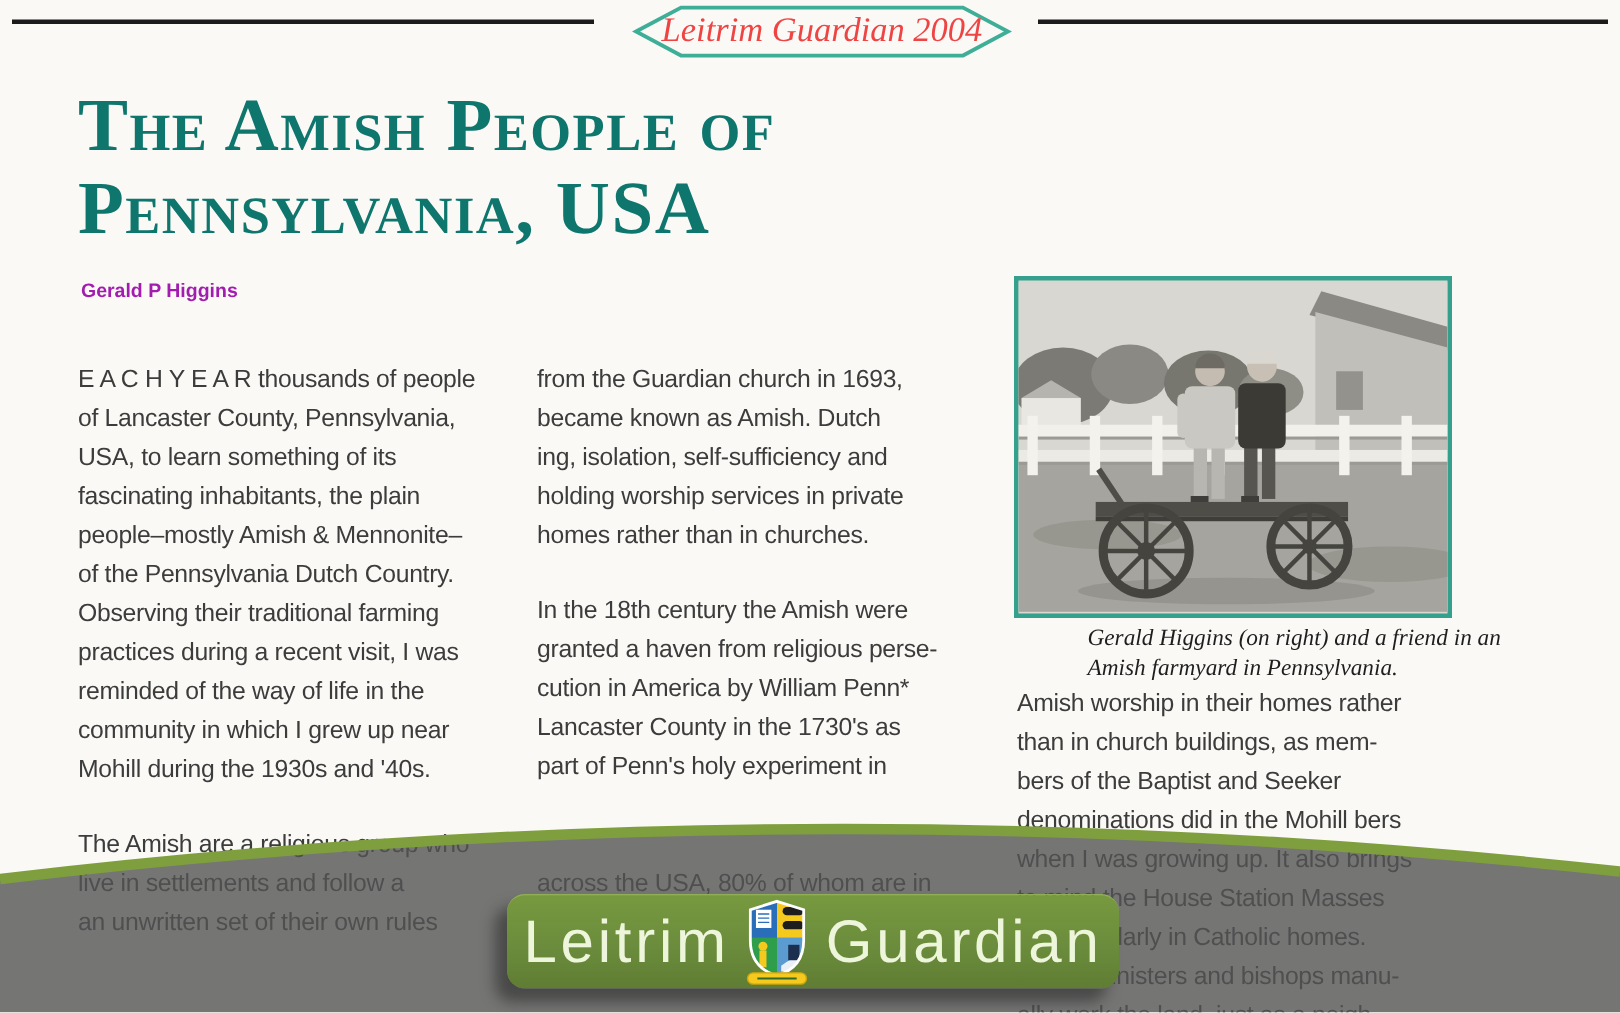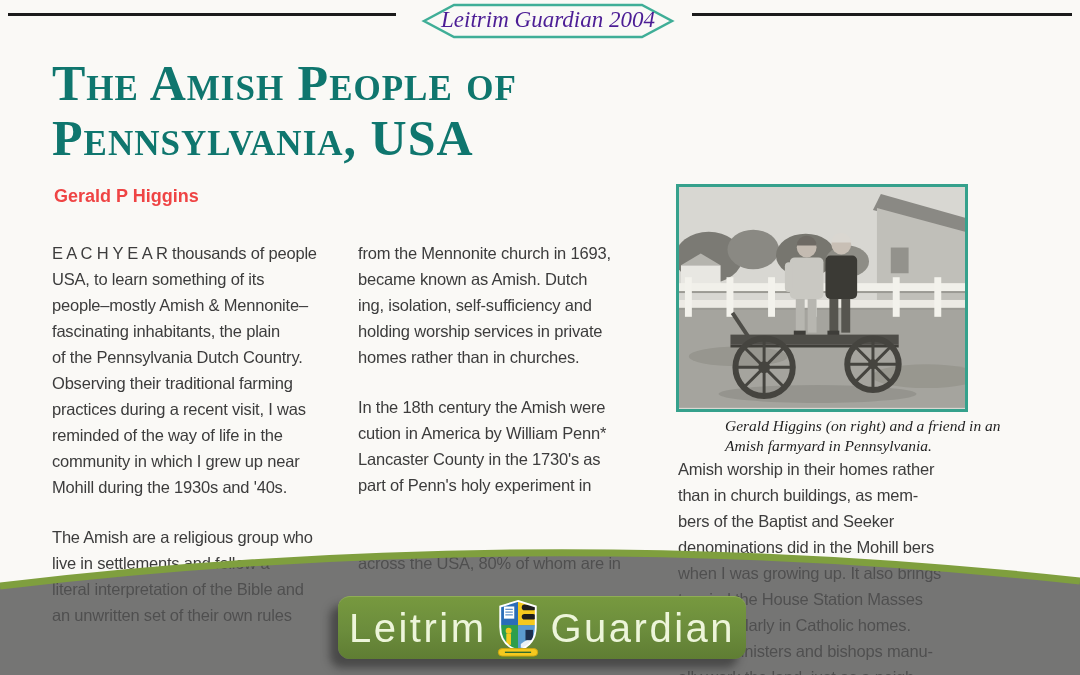--- a/index.html
+++ b/index.html
@@ -6,26 +6,26 @@
   #page{position:relative;width:1080px;height:675px;background:#faf9f6;overflow:hidden;
         font-family:"Liberation Sans",sans-serif;outline:1px solid #dddbd6;}
   
   .rule{position:absolute;height:3px;background:#1b1b1b;top:13px;}
   #rule-left{left:8px;width:388px;}
   #rule-right{left:692px;width:380px;}
   #plaque{position:absolute;left:420px;top:0;width:256px;height:42px;}
   #plaque svg{position:absolute;left:0;top:0;}
   #plaque .mast-text{position:absolute;left:0;top:0;width:256px;height:42px;line-height:40px;
         text-align:center;font-family:"Liberation Serif",serif;font-style:italic;
-        font-size:23px;color:#4c1d95;}
+        font-size:23px;color:#ef4444;}
   
   #title{position:absolute;left:52px;top:56px;font-family:"Liberation Serif",serif;
         font-weight:700;font-variant:small-caps;font-size:50px;line-height:55px;
         color:#0f766e;letter-spacing:1px;}
-  #byline{position:absolute;left:54px;top:186px;font-size:18px;font-weight:700;color:#ef4444;}
+  #byline{position:absolute;left:54px;top:186px;font-size:13px;font-weight:700;color:#a21caf;}
   
   .col{position:absolute;font-size:16.5px;color:#3c3c3c;letter-spacing:-0.2px;}
   .col .line{height:26px;line-height:26px;white-space:nowrap;}
   .para+.para{margin-top:24px;}
   #col1{left:52px;top:240px;width:292px;}
   #col2{left:358px;top:240px;width:300px;}
   #col3{left:678px;top:456px;width:300px;}
   
   #photo{position:absolute;left:676px;top:184px;width:286px;height:222px;
         border:3px solid #35a18c;background:#d8d7d2;}
@@ -57,48 +57,49 @@
 
   <div id="title">
     <div>The Amish People of</div>
     <div>Pennsylvania, USA</div>
   </div>
   <div id="byline">Gerald P Higgins</div>
 
   <div class="col" id="col1">
     <div class="para">
         <div class="line">E A C H   Y E A R  thousands of people</div>
+        <div class="line">of Lancaster County, Pennsylvania,</div>
         <div class="line">USA, to learn something of its</div>
+        <div class="line">fascinating inhabitants, the plain</div>
         <div class="line">people–mostly Amish &amp; Mennonite–</div>
-        <div class="line">fascinating inhabitants, the plain</div>
         <div class="line">of the Pennsylvania Dutch Country.</div>
         <div class="line">Observing their traditional farming</div>
         <div class="line">practices during a recent visit, I was</div>
         <div class="line">reminded of the way of life in the</div>
         <div class="line">community in which I grew up near</div>
         <div class="line">Mohill during the 1930s and '40s.</div>
       </div>
     <div class="para">
         <div class="line">The Amish are a religious group who</div>
         <div class="line">live in settlements and follow a</div>
-        <div class="line">literal interpretation of the Bible and</div>
         <div class="line">an unwritten set of their own rules</div>
       </div>
   </div>
 
   <div class="col" id="col2">
     <div class="para">
-        <div class="line">from the Mennonite church in 1693,</div>
+        <div class="line">from the Guardian church in 1693,</div>
         <div class="line">became known as Amish. Dutch</div>
         <div class="line">ing, isolation, self-sufficiency and</div>
         <div class="line">holding worship services in private</div>
         <div class="line">homes rather than in churches.</div>
       </div>
     <div class="para">
         <div class="line">In the 18th century the Amish were</div>
+        <div class="line">granted a haven from religious perse-</div>
         <div class="line">cution in America by William Penn*</div>
         <div class="line">Lancaster County in the 1730's as</div>
         <div class="line">part of Penn's holy experiment in</div>
         <div class="line">&nbsp;</div>
         <div class="line">&nbsp;</div>
         <div class="line">across the USA, 80% of whom are in</div>
       </div>
   </div>
 
   <div id="photo">

